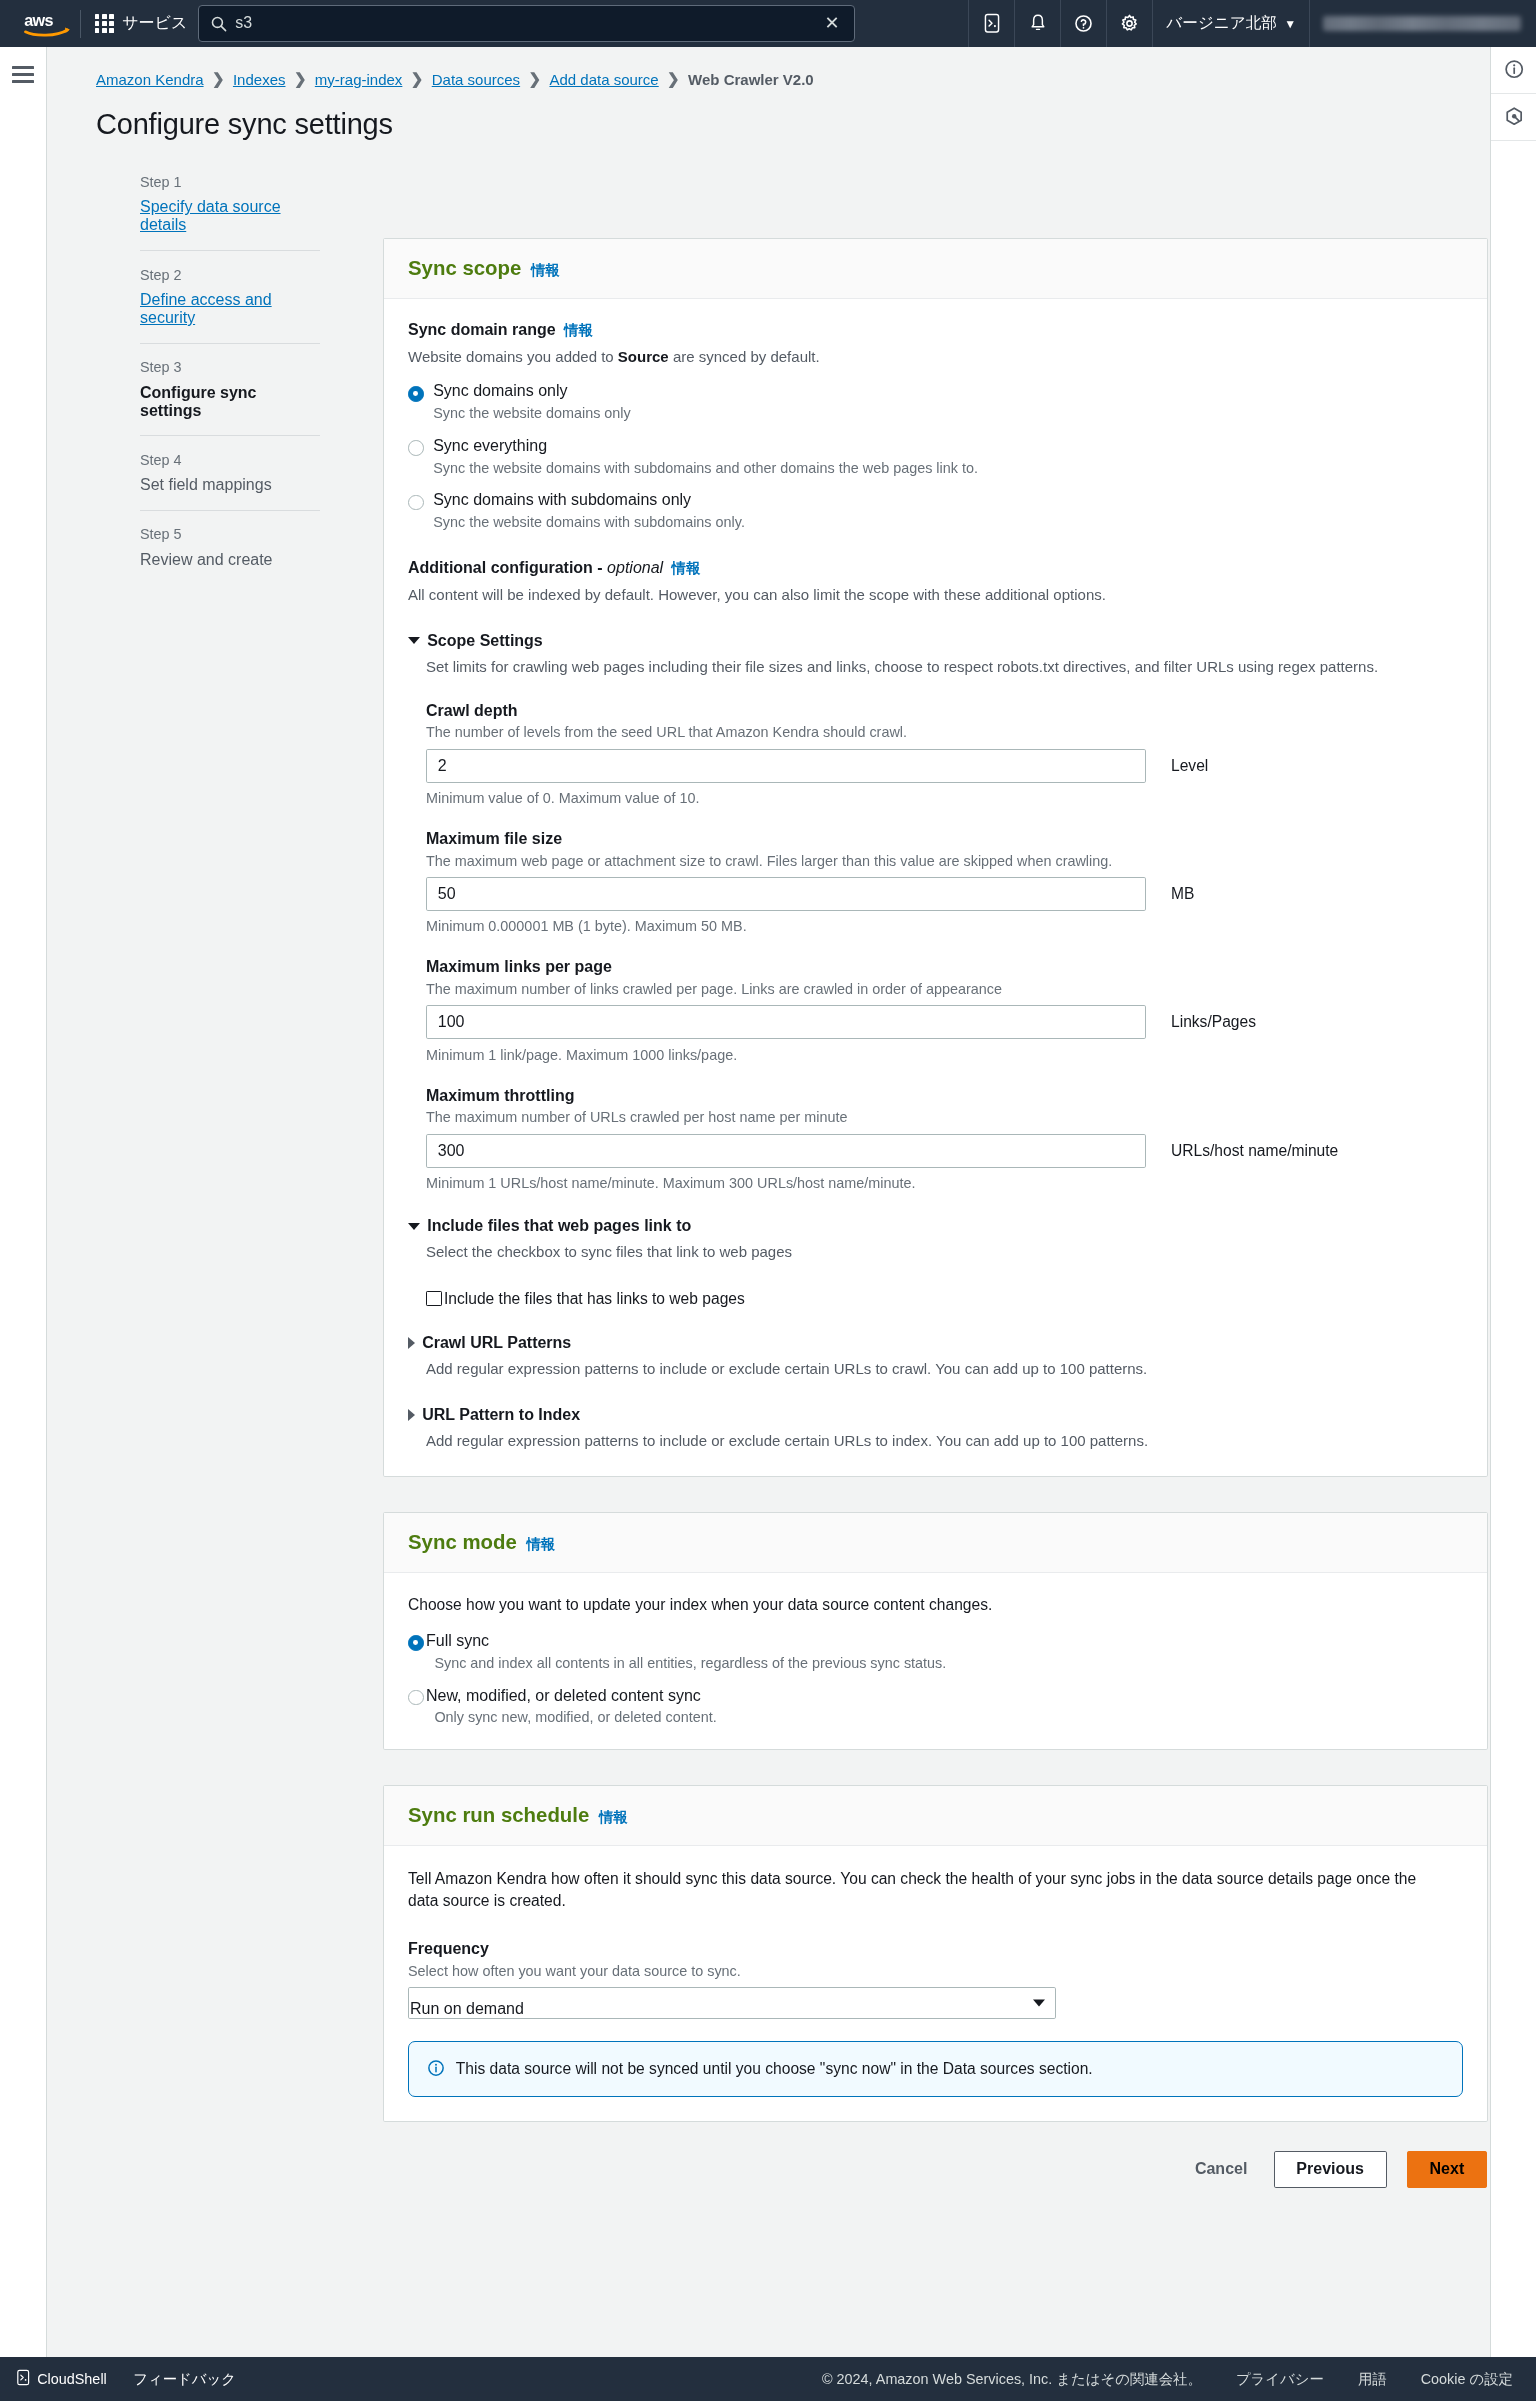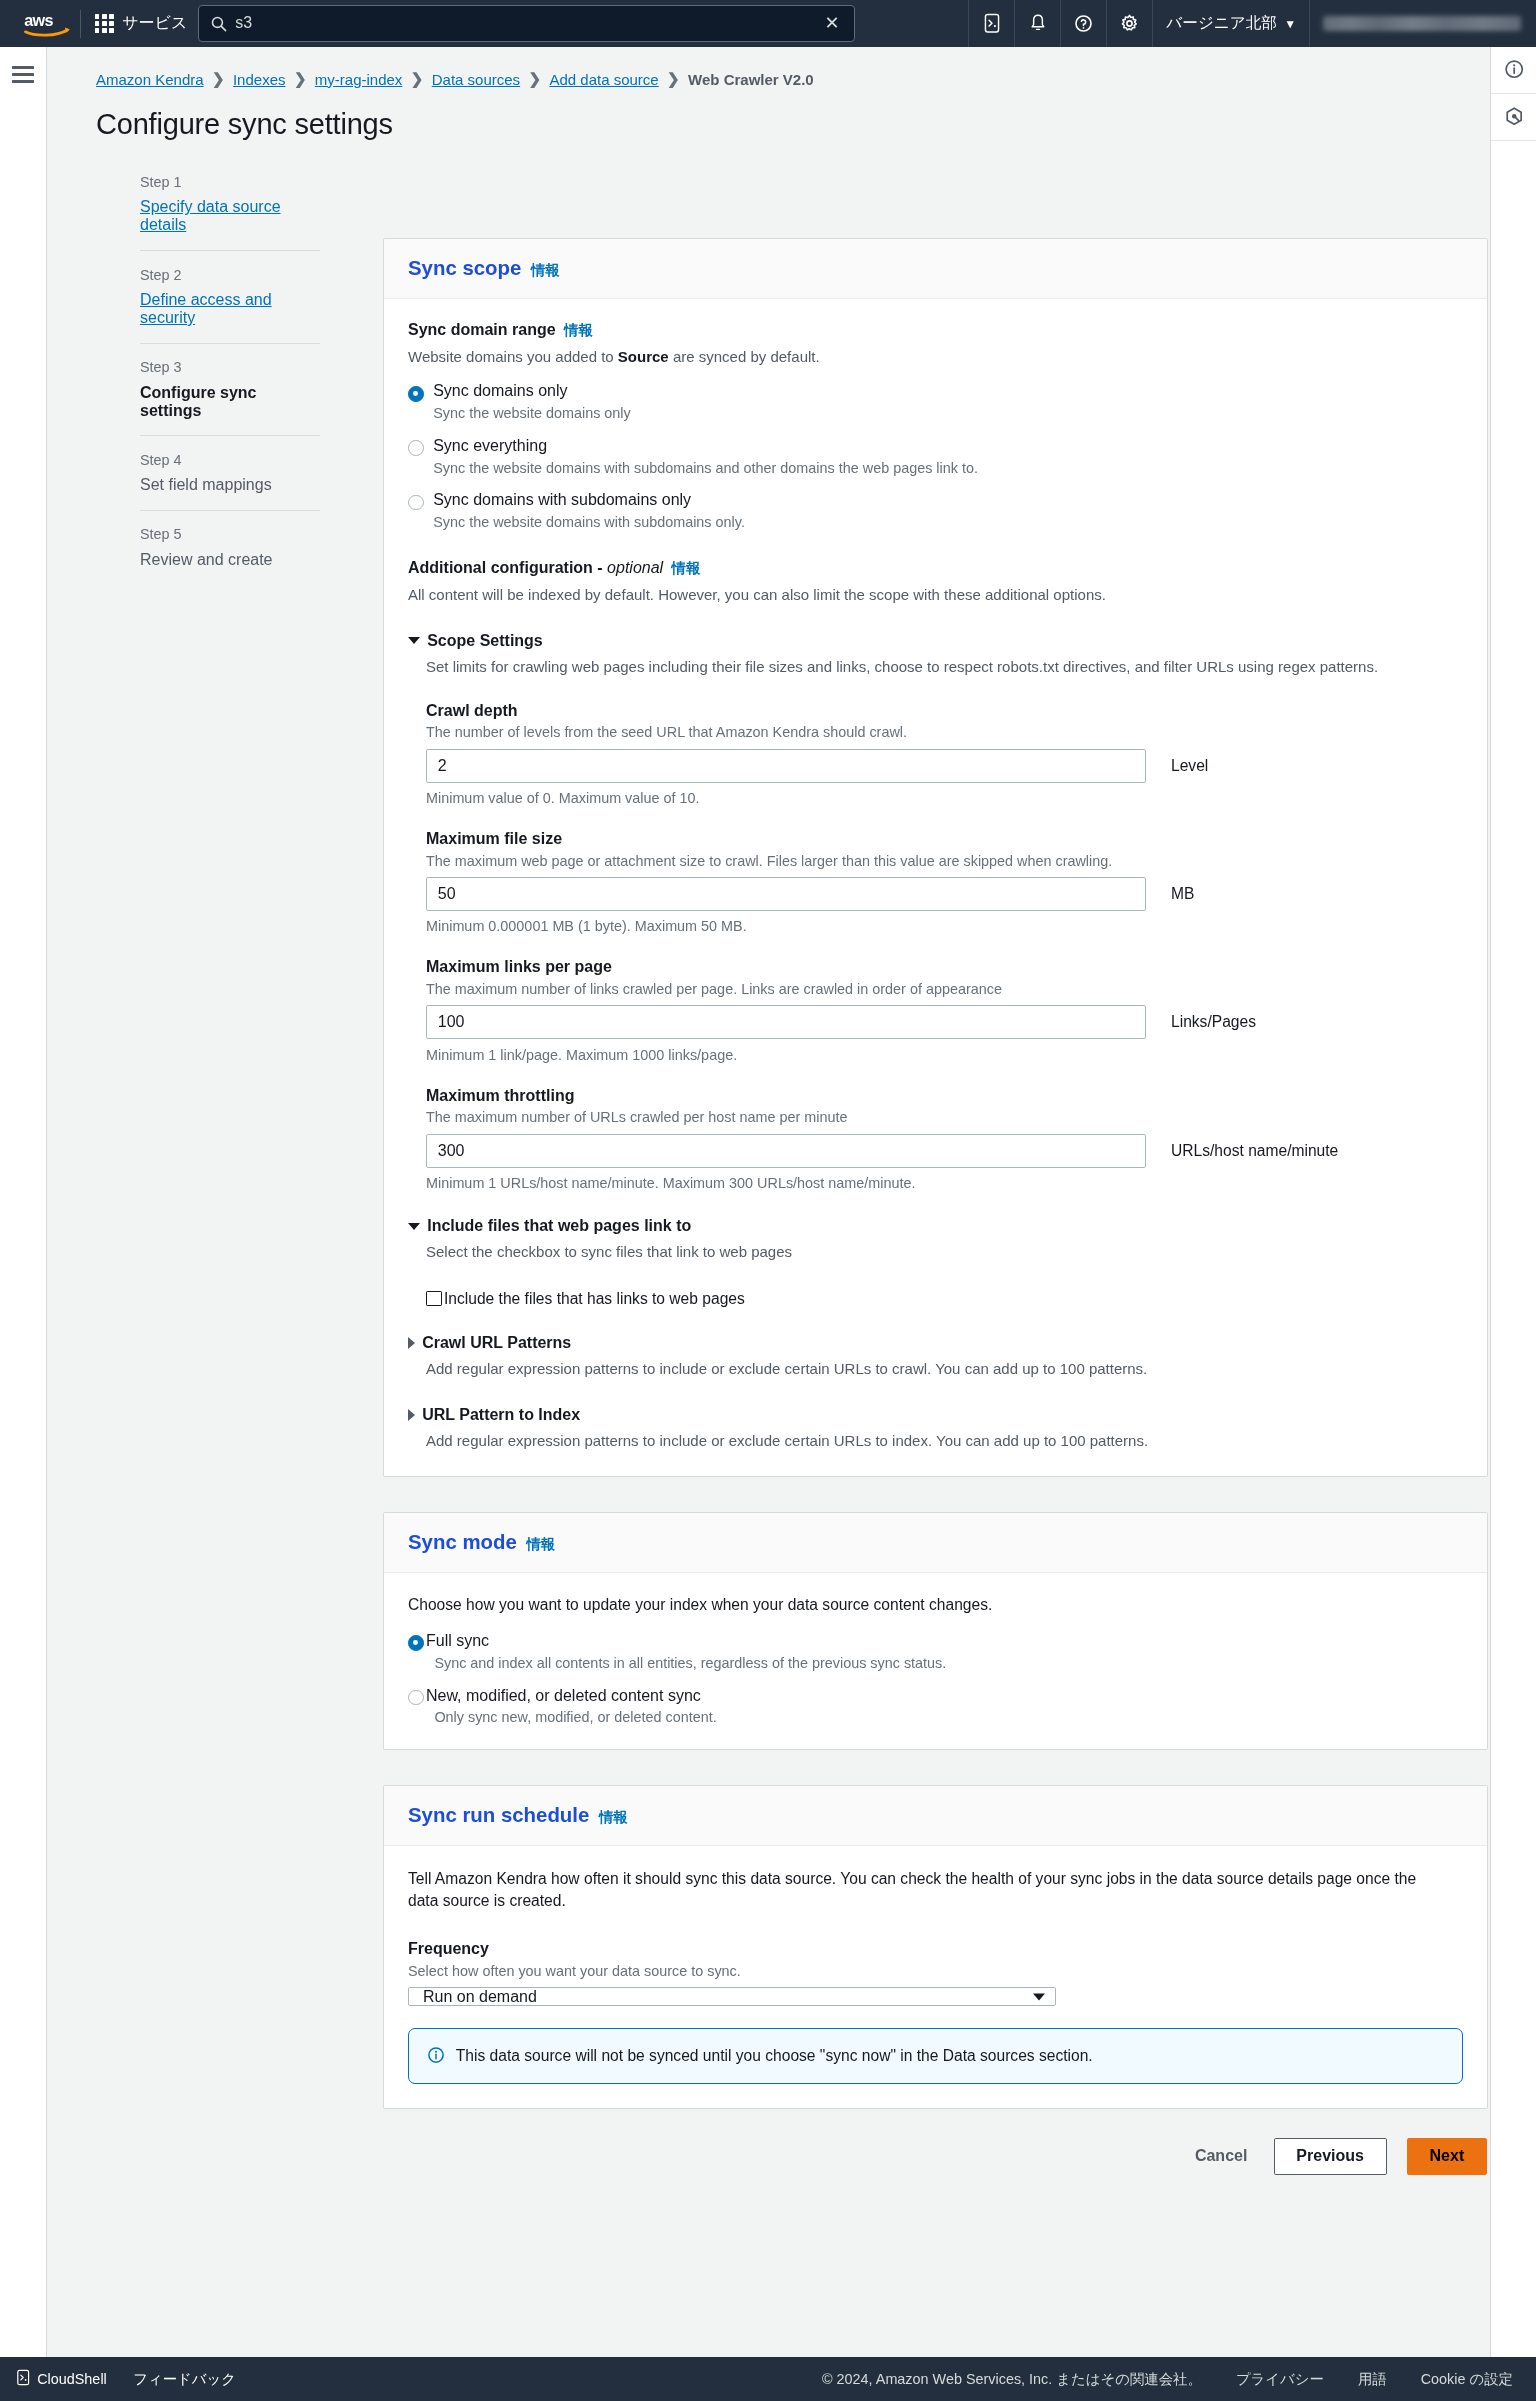--- a/index.html
+++ b/index.html
@@ -149,21 +149,21 @@
     border: 0.6px solid #d5dbdb;
     border-radius: 1.8px;
     margin-bottom: 35px;
   }
   .card-head {
     padding: 18px 24px;
     border-bottom: 0.6px solid #e9ebed;
     background: #fafafa;
     display: flex; align-items: baseline; gap: 9.6px;
   }
-  .card-head h2 { font-size: 20.4px; color: #1d4ed8; font-weight: bold; }
+  .card-head h2 { font-size: 20.4px; color: #4d7c0f; font-weight: bold; }
   .info-link { color: #0073bb; font-size: 14.4px; text-decoration: none; cursor: pointer; font-weight: bold; }
   .card-body { padding: 21.6px 24px 24px 24px; }
 
   .field-label { font-size: 16px; color: #16191f; font-weight: bold; }
   .field-label.row { display: flex; align-items: flex-start; gap: 8.4px; }
   .field-desc { font-size: 15px; color: #545b64; margin-top: 6px; line-height: 1.42; }
   .field-desc b { color: #16191f; font-weight: bold; }
 
   
   .radio-group { margin-top: 15.6px; }
@@ -216,23 +216,23 @@
     width: 15.6px; height: 15.6px; border: 1.2px solid #16191f;
     border-radius: 1.2px; background: #fff; cursor: pointer; flex: 0 0 auto;
   }
   .cb-label { font-size: 15.6px; color: #16191f; }
 
   .sub-exp { margin-top: 26.4px; }
 
   
   .select-wrap { position: relative; width: 648px; margin-top: 8.4px; }
   .select-box {
-    width: 100%; height: 19px;
+    width: 100%; height: 32px;
     border: 0.6px solid #aab7b8; border-radius: 1.8px; background: #fff;
-    display: flex; align-items: flex-start; padding: 0 14px;
+    display: flex; align-items: flex-end; padding: 0 1px;
     font-size: 16px; color: #16191f; cursor: pointer;
   }
   .select-caret {
     position: absolute; right: 10.8px; top: 50%; transform: translateY(-50%);
     width: 0; height: 0; border-left: 6.6px solid transparent;
     border-right: 6.6px solid transparent; border-top: 7.8px solid #16191f;
   }
 
   
   .alert {

